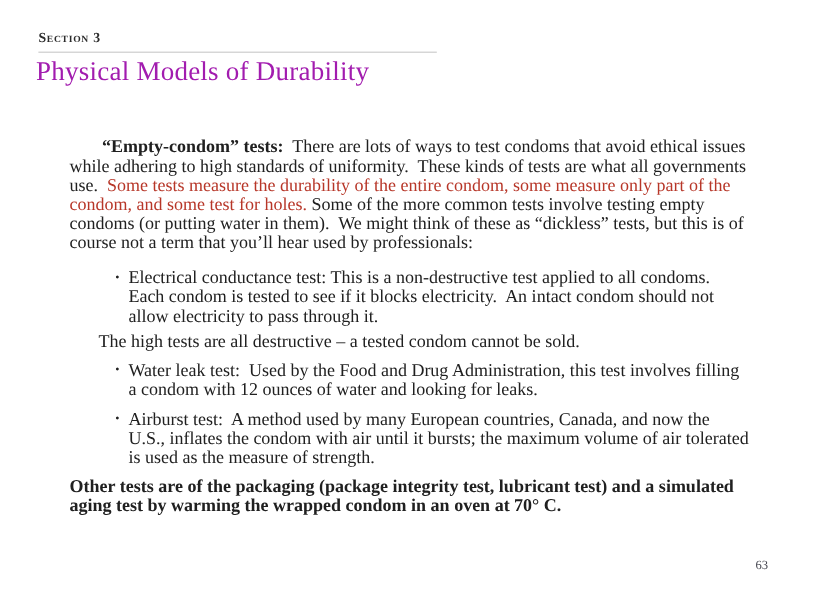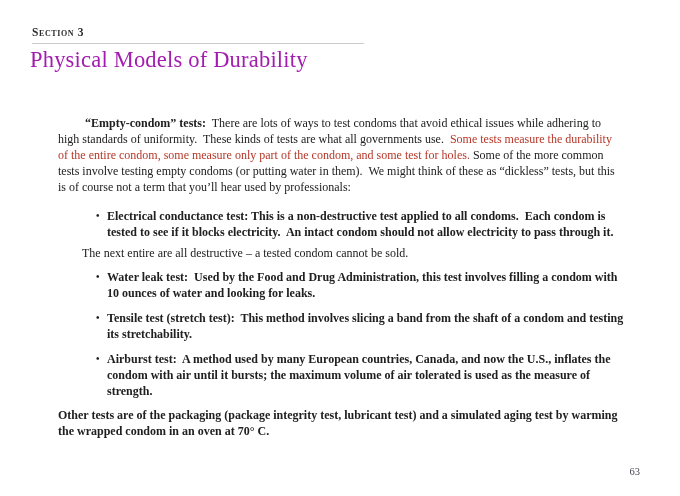--- a/index.html
+++ b/index.html
@@ -34,36 +34,35 @@
     left: 30px; top: 47px;
     font-size: 22.5px;
     font-weight: 400;
     letter-spacing: 0.2px;
     color: #a21caf;
   }
   .content {
     position: absolute;
     left: 58px; top: 115px;
     width: 566px;
-    font-size: 12px;
+    font-size: 15px;
     line-height: 16px;
     color: #202020;
     text-align: left;
   }
   .content p { margin: 0; white-space: pre-wrap; }
   .para-lead { text-indent: 27px; margin-bottom: 13px !important; }
   .para-mid  { text-indent: 24px; margin-bottom: 8px !important; }
   .para-end  { margin-bottom: 0 !important; font-weight: bold; }
   .bold-lead { font-weight: bold; }
   .red-text  { color: #b73628; }
   ul.tests {
     list-style: none;
     margin: 0 0 5px 0;
     padding: 0 0 0 49px;
-    font-weight: bold;
   }
   ul.tests-destructive { margin-bottom: 8px; }
   ul.tests li {
     position: relative;
     margin: 0 0 9px 0;
     white-space: pre-wrap;
   }
   ul.tests li:last-child { margin-bottom: 0; }
   ul.tests li::before {
     content: "\2022";
@@ -91,25 +90,24 @@
   <h1 class="doc-title" style="margin:0;">Physical Models of Durability</h1>
 
   <div class="content">
 
     <p class="para-lead"><span class="bold-lead">“Empty-condom” tests:</span><span>  There are lots of ways to test condoms that avoid ethical issues while adhering to high standards of uniformity.  These kinds of tests are what all governments use.  </span><span class="red-text">Some tests measure the durability of the entire condom, some measure only part of the condom, and some test for holes.</span><span> Some of the more common tests involve testing empty condoms (or putting water in them).  We might think of these as “dickless” tests, but this is of course not a term that you’ll hear used by professionals:</span></p>
 
     <ul class="tests tests-nondestructive">
       <li>Electrical conductance test: This is a non-destructive test applied to all condoms.  Each condom is tested to see if it blocks electricity.  An intact condom should not allow electricity to pass through it.</li>
     </ul>
 
-    <p class="para-mid">The next entire are all destructive – a tested condom cannot be sold.</p>
+    <p class="para-mid">The high tests are all destructive – a tested condom cannot be sold.</p>
 
     <ul class="tests tests-destructive">
-      <li>Water leak test:  Used by the Food and Drug Administration, this test involves filling a condom with 10 ounces of water and looking for leaks.</li>
-      <li>Tensile test (stretch test):  This method involves slicing a band from the shaft of a condom and testing its stretchability.</li>
+      <li>Water leak test:  Used by the Food and Drug Administration, this test involves filling a condom with 12 ounces of water and looking for leaks.</li>
       <li>Airburst test:  A method used by many European countries, Canada, and now the U.S., inflates the condom with air until it bursts; the maximum volume of air tolerated is used as the measure of strength.</li>
     </ul>
 
     <p class="para-end">Other tests are of the packaging (package integrity test, lubricant test) and a simulated aging test by warming the wrapped condom in an oven at 70° C.</p>
 
   </div>
 
   <div class="page-number">63</div>
 
 </div>

